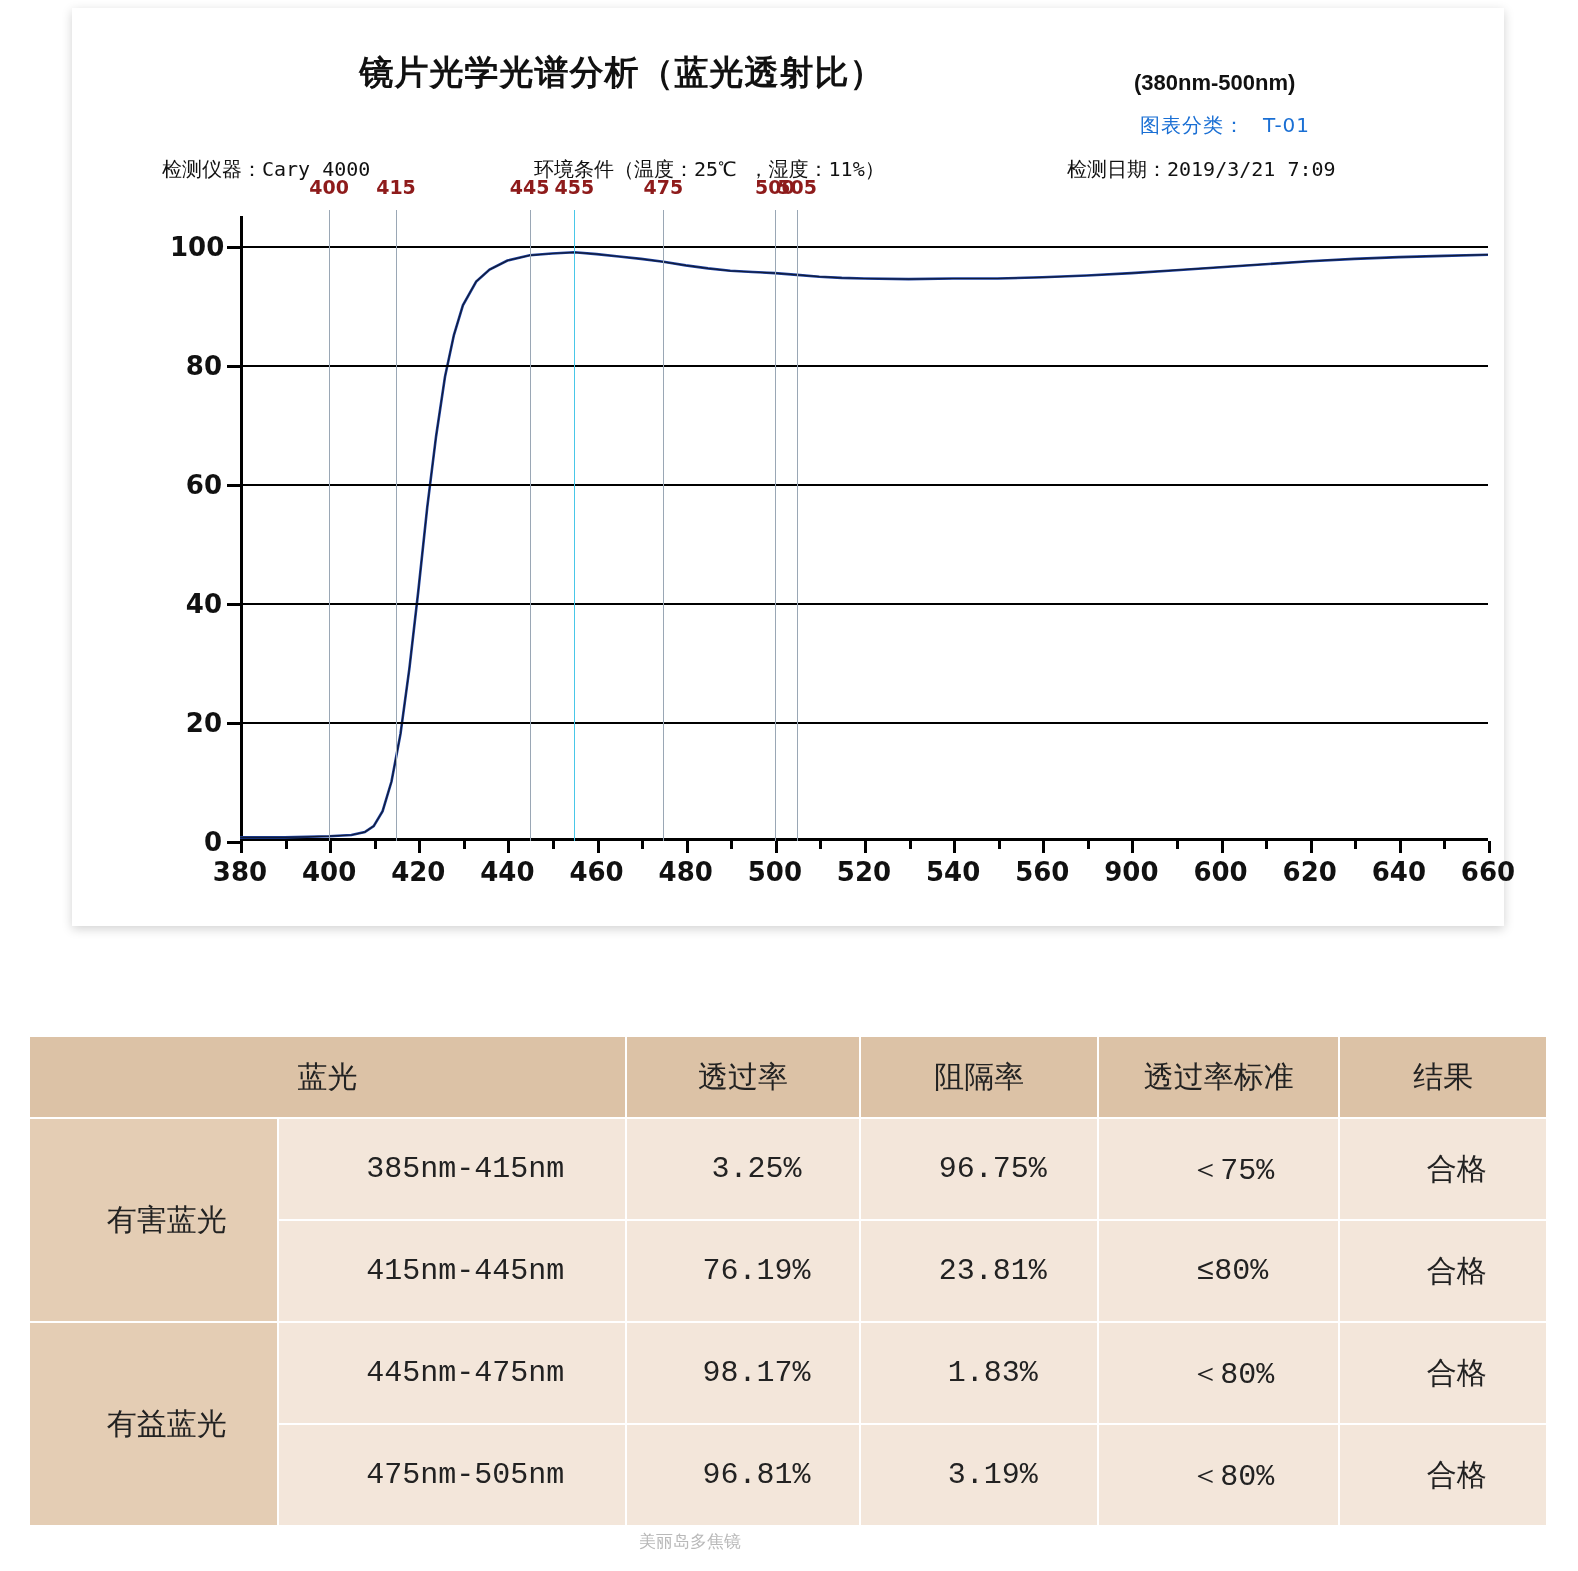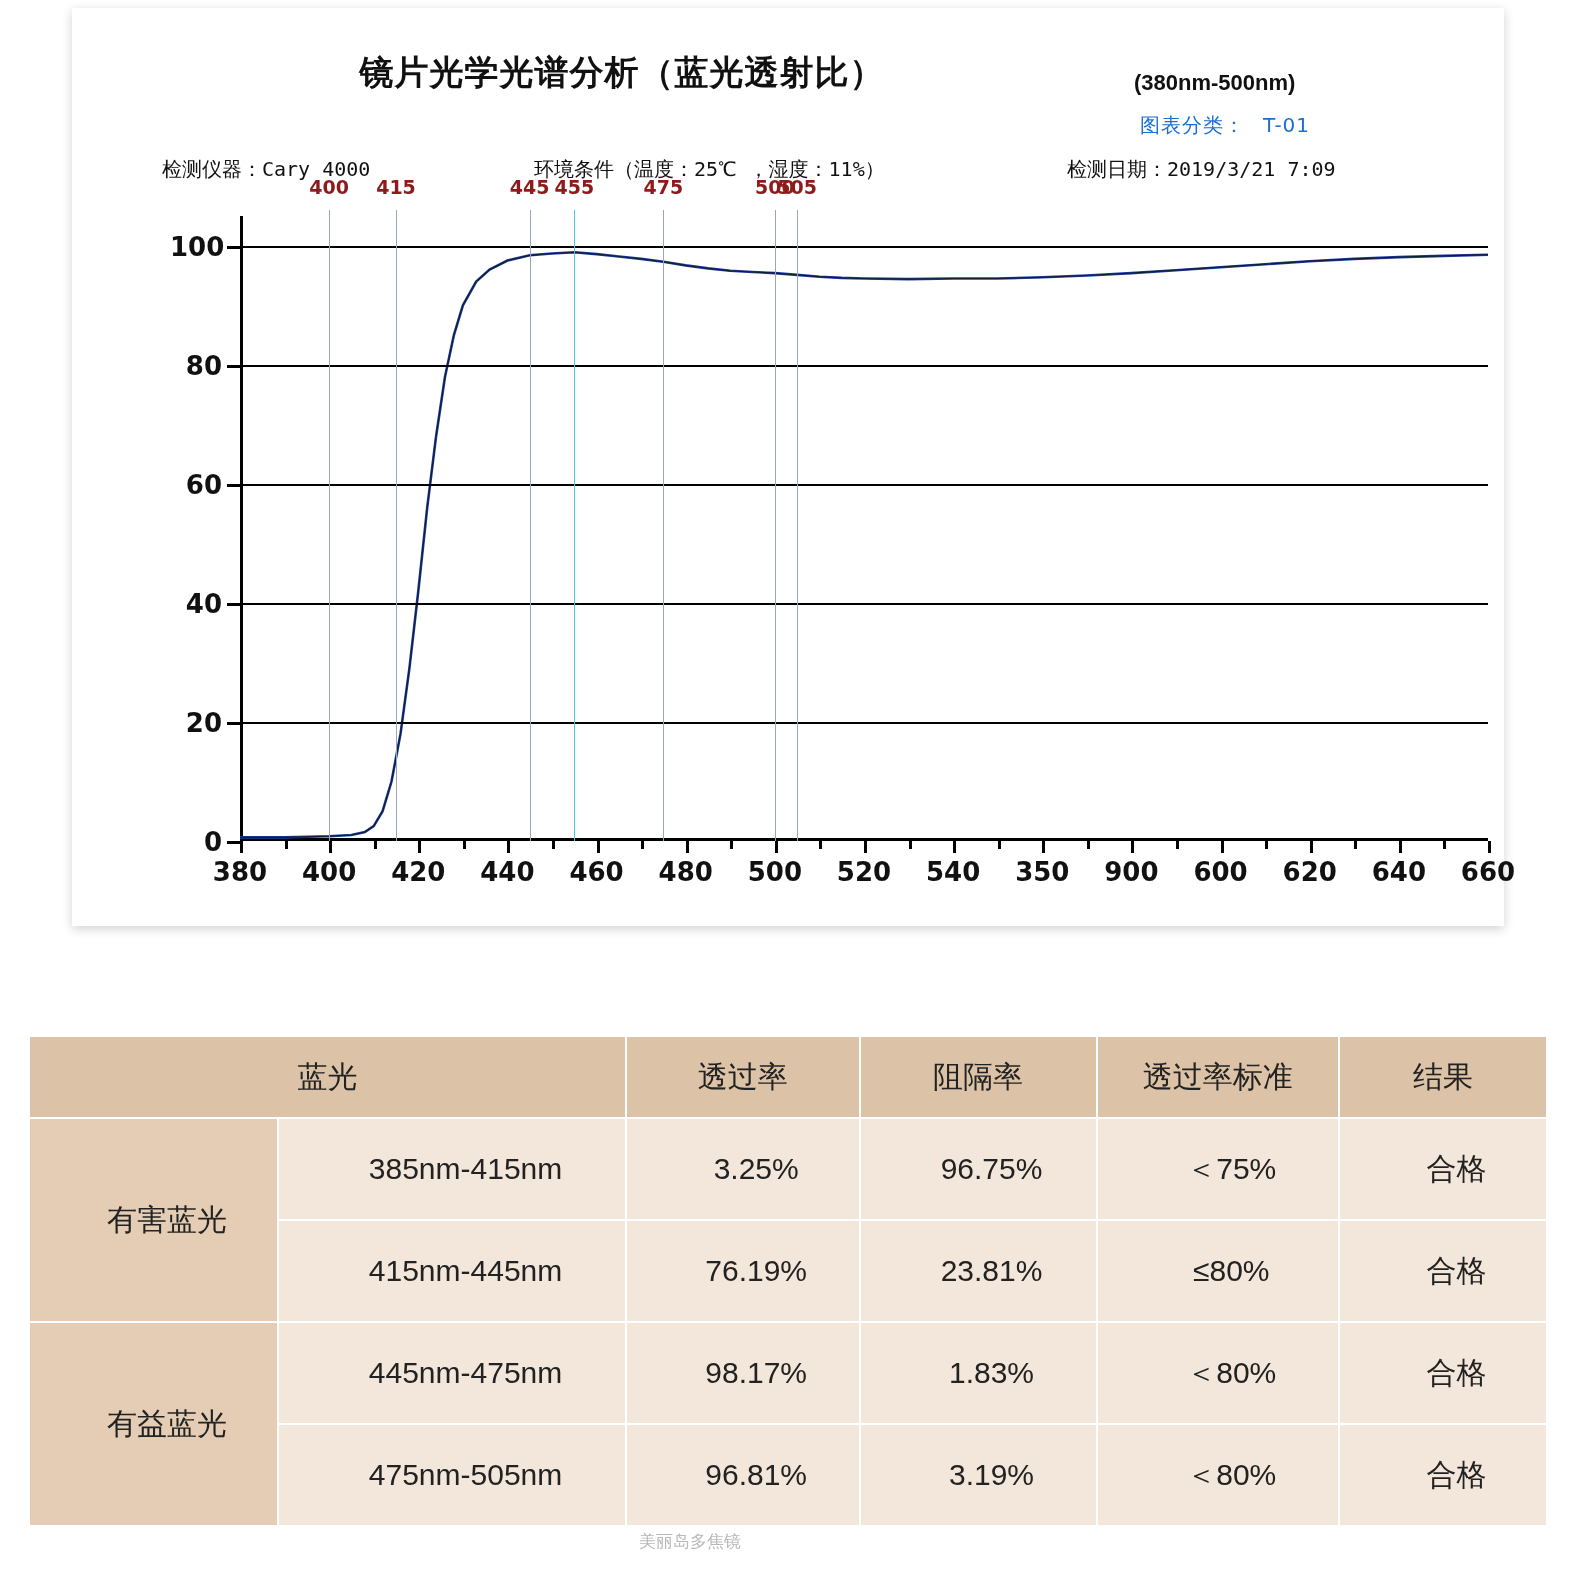--- a/index.html
+++ b/index.html
@@ -70,21 +70,21 @@
   .marker{
     position:absolute;top:-40px;transform:translateX(-50%);
     font-family:"DejaVu Sans",sans-serif;font-size:19px;font-weight:bold;color:#8e1b1b;
     white-space:nowrap;
   }
   .curve{position:absolute;left:0;top:0;width:1248px;height:625px;overflow:visible;}
 
   
   .table-wrap{position:absolute;left:28px;top:1035px;width:1520px;}
   table{border-collapse:collapse;width:1520px;
-        font-family:Liberation Sans, sans-serif;}
+        font-family:Liberation Mono, monospace;}
   th,td{border:2px solid #ffffff;text-align:center;color:#222;}
   thead th{
     background:#dcc2a6;font-size:30px;font-weight:normal;height:78px;
   }
   td{background:#f3e6da;font-size:30px;height:98px;padding-left:28px;}
   td.group{background:#e4cdb4;font-size:30px;}
   .c0{width:258px;} .c1{width:362px;} .c2{width:224px;}
   .c3{width:228px;} .c4{width:240px;} .c5{width:208px;}
 
   .footer{
@@ -147,21 +147,21 @@
         <div class="xlab" style="left: 356.571px;">460</div>
         <div class="xtickmark" style="left: 445.714px;"></div>
         <div class="xlab" style="left: 445.714px;">480</div>
         <div class="xtickmark" style="left: 534.857px;"></div>
         <div class="xlab" style="left: 534.857px;">500</div>
         <div class="xtickmark" style="left: 624px;"></div>
         <div class="xlab" style="left: 624px;">520</div>
         <div class="xtickmark" style="left: 713.143px;"></div>
         <div class="xlab" style="left: 713.143px;">540</div>
         <div class="xtickmark" style="left: 802.286px;"></div>
-        <div class="xlab" style="left: 802.286px;">350</div>
+        <div class="xlab" style="left: 802.286px;">560</div>
         <div class="xtickmark" style="left: 891.429px;"></div>
         <div class="xlab" style="left: 891.429px;">900</div>
         <div class="xtickmark" style="left: 980.571px;"></div>
         <div class="xlab" style="left: 980.571px;">600</div>
         <div class="xtickmark" style="left: 1069.71px;"></div>
         <div class="xlab" style="left: 1069.71px;">620</div>
         <div class="xtickmark" style="left: 1158.86px;"></div>
         <div class="xlab" style="left: 1158.86px;">640</div>
         <div class="xtickmark" style="left: 1248px;"></div>
         <div class="xlab" style="left: 1248px;">660</div>

